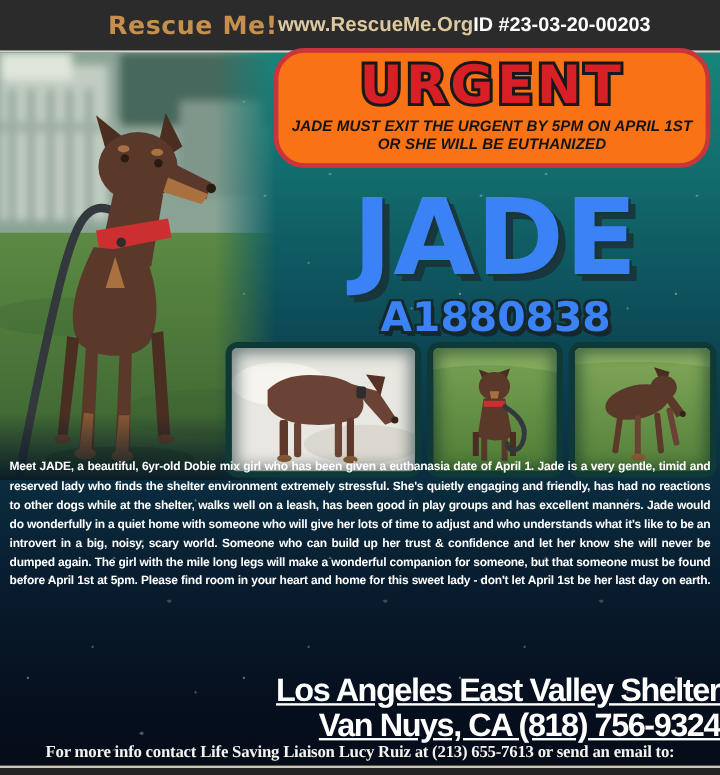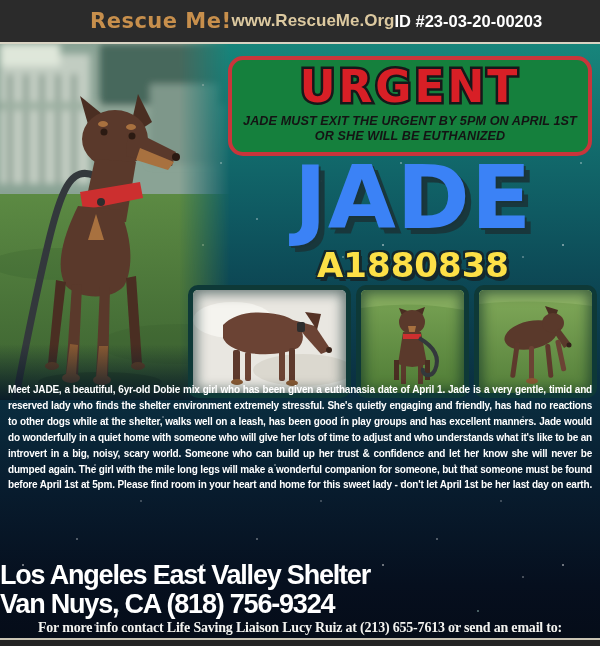--- a/index.html
+++ b/index.html
@@ -30,53 +30,53 @@
       radial-gradient(circle 1px at 95px 101px, rgba(255,255,255,.45) 99%, transparent);
     background-size:180px 160px;}
 
   
   .main-photo{position:absolute;top:44px;left:0;width:230px;height:356px;
     -webkit-mask-image:linear-gradient(90deg,#000 78%,rgba(0,0,0,0) 100%);
             mask-image:linear-gradient(90deg,#000 78%,rgba(0,0,0,0) 100%);}
   .main-photo svg{display:block;}
 
   
-  .urgent{position:absolute;top:56px;left:228px;width:364px;height:100px;background:#15803d;
-          border:4px solid #c9353b;border-radius:15px;box-sizing:border-box;
+  .urgent{position:absolute;top:40px;left:228px;width:364px;height:100px;background:#f97316;
+          border:4px solid #c9353b;border-radius:26px;box-sizing:border-box;
           display:flex;flex-direction:column;align-items:center;justify-content:flex-start;}
   .urgent svg{display:block;margin-top:-2px;}
   .u-sub{font-style:italic;font-weight:900;font-size:12.6px;color:#141414;line-height:15px;
          letter-spacing:.1px;text-align:center;}
 
   
   .dog-name{position:absolute;top:148px;left:230px;width:366px;text-align:center;
     font-family:"DejaVu Sans",sans-serif;font-weight:bold;font-size:88px;line-height:100px;
     color:#3b82f6;letter-spacing:1px;
     text-shadow:6px 6px 0 rgba(26,52,56,.9), 2px 2px 0 rgba(26,52,56,.9);}
   .dog-id{position:absolute;top:246px;left:230px;width:366px;text-align:center;
-    font-family:"DejaVu Sans",sans-serif;font-weight:bold;font-size:34px;line-height:38px;color:#fde047;
+    font-family:"DejaVu Sans",sans-serif;font-weight:bold;font-size:34px;line-height:38px;color:#3b82f6;
     text-shadow:-2px -2px 0 #15282c,2px -2px 0 #15282c,-2px 2px 0 #15282c,2px 2px 0 #15282c,3px 4px 0 #15282c;}
 
   
   .thumbs{position:absolute;top:285px;left:188px;display:flex;gap:5px;}
   .thumb{height:113px;border:5px solid #0e3937;border-radius:10px;box-sizing:border-box;
          overflow:hidden;position:relative;box-shadow:inset 0 0 14px 5px rgba(6,36,36,.55);}
   .thumb::after{content:"";position:absolute;inset:0;border-radius:5px;
          box-shadow:inset 0 0 12px 4px rgba(6,36,36,.55);}
   .t1{width:163px;} .t2{width:113px;} .t3{width:123px;}
   .thumb svg{display:block;}
 
   
   .desc{position:absolute;top:382px;left:8px;width:584px;color:#ffffff;
         font-weight:bold;font-size:10px;line-height:15.9px;letter-spacing:-.2px;
         text-align:justify;text-align-last:justify;}
 
   
-  .shelter{position:absolute;top:561px;left:0;width:600px;text-align:left;color:#ffffff;
-           font-family:"Liberation Sans",sans-serif;font-weight:800;}
+  .shelter{position:absolute;top:561px;left:0;width:600px;text-align:right;color:#ffffff;
+           font-family:"Liberation Sans",sans-serif;font-weight:800;text-decoration:underline;}
   .sh-name{font-size:27px;line-height:29px;letter-spacing:-1.2px;}
   .sh-phone{font-size:27px;line-height:29px;letter-spacing:-1.2px;}
 
   .contact{position:absolute;top:618px;left:0;width:600px;text-align:center;color:#f3f3ef;
            font-family:"Liberation Serif",serif;font-weight:bold;font-size:14px;line-height:19px;
            letter-spacing:-.2px;}
 
   .fline{position:absolute;top:638px;left:0;width:600px;height:2px;background:#c9c4b4;}
   .fstrip{position:absolute;top:640px;left:0;width:600px;height:6px;background:#232323;}
 </style>

